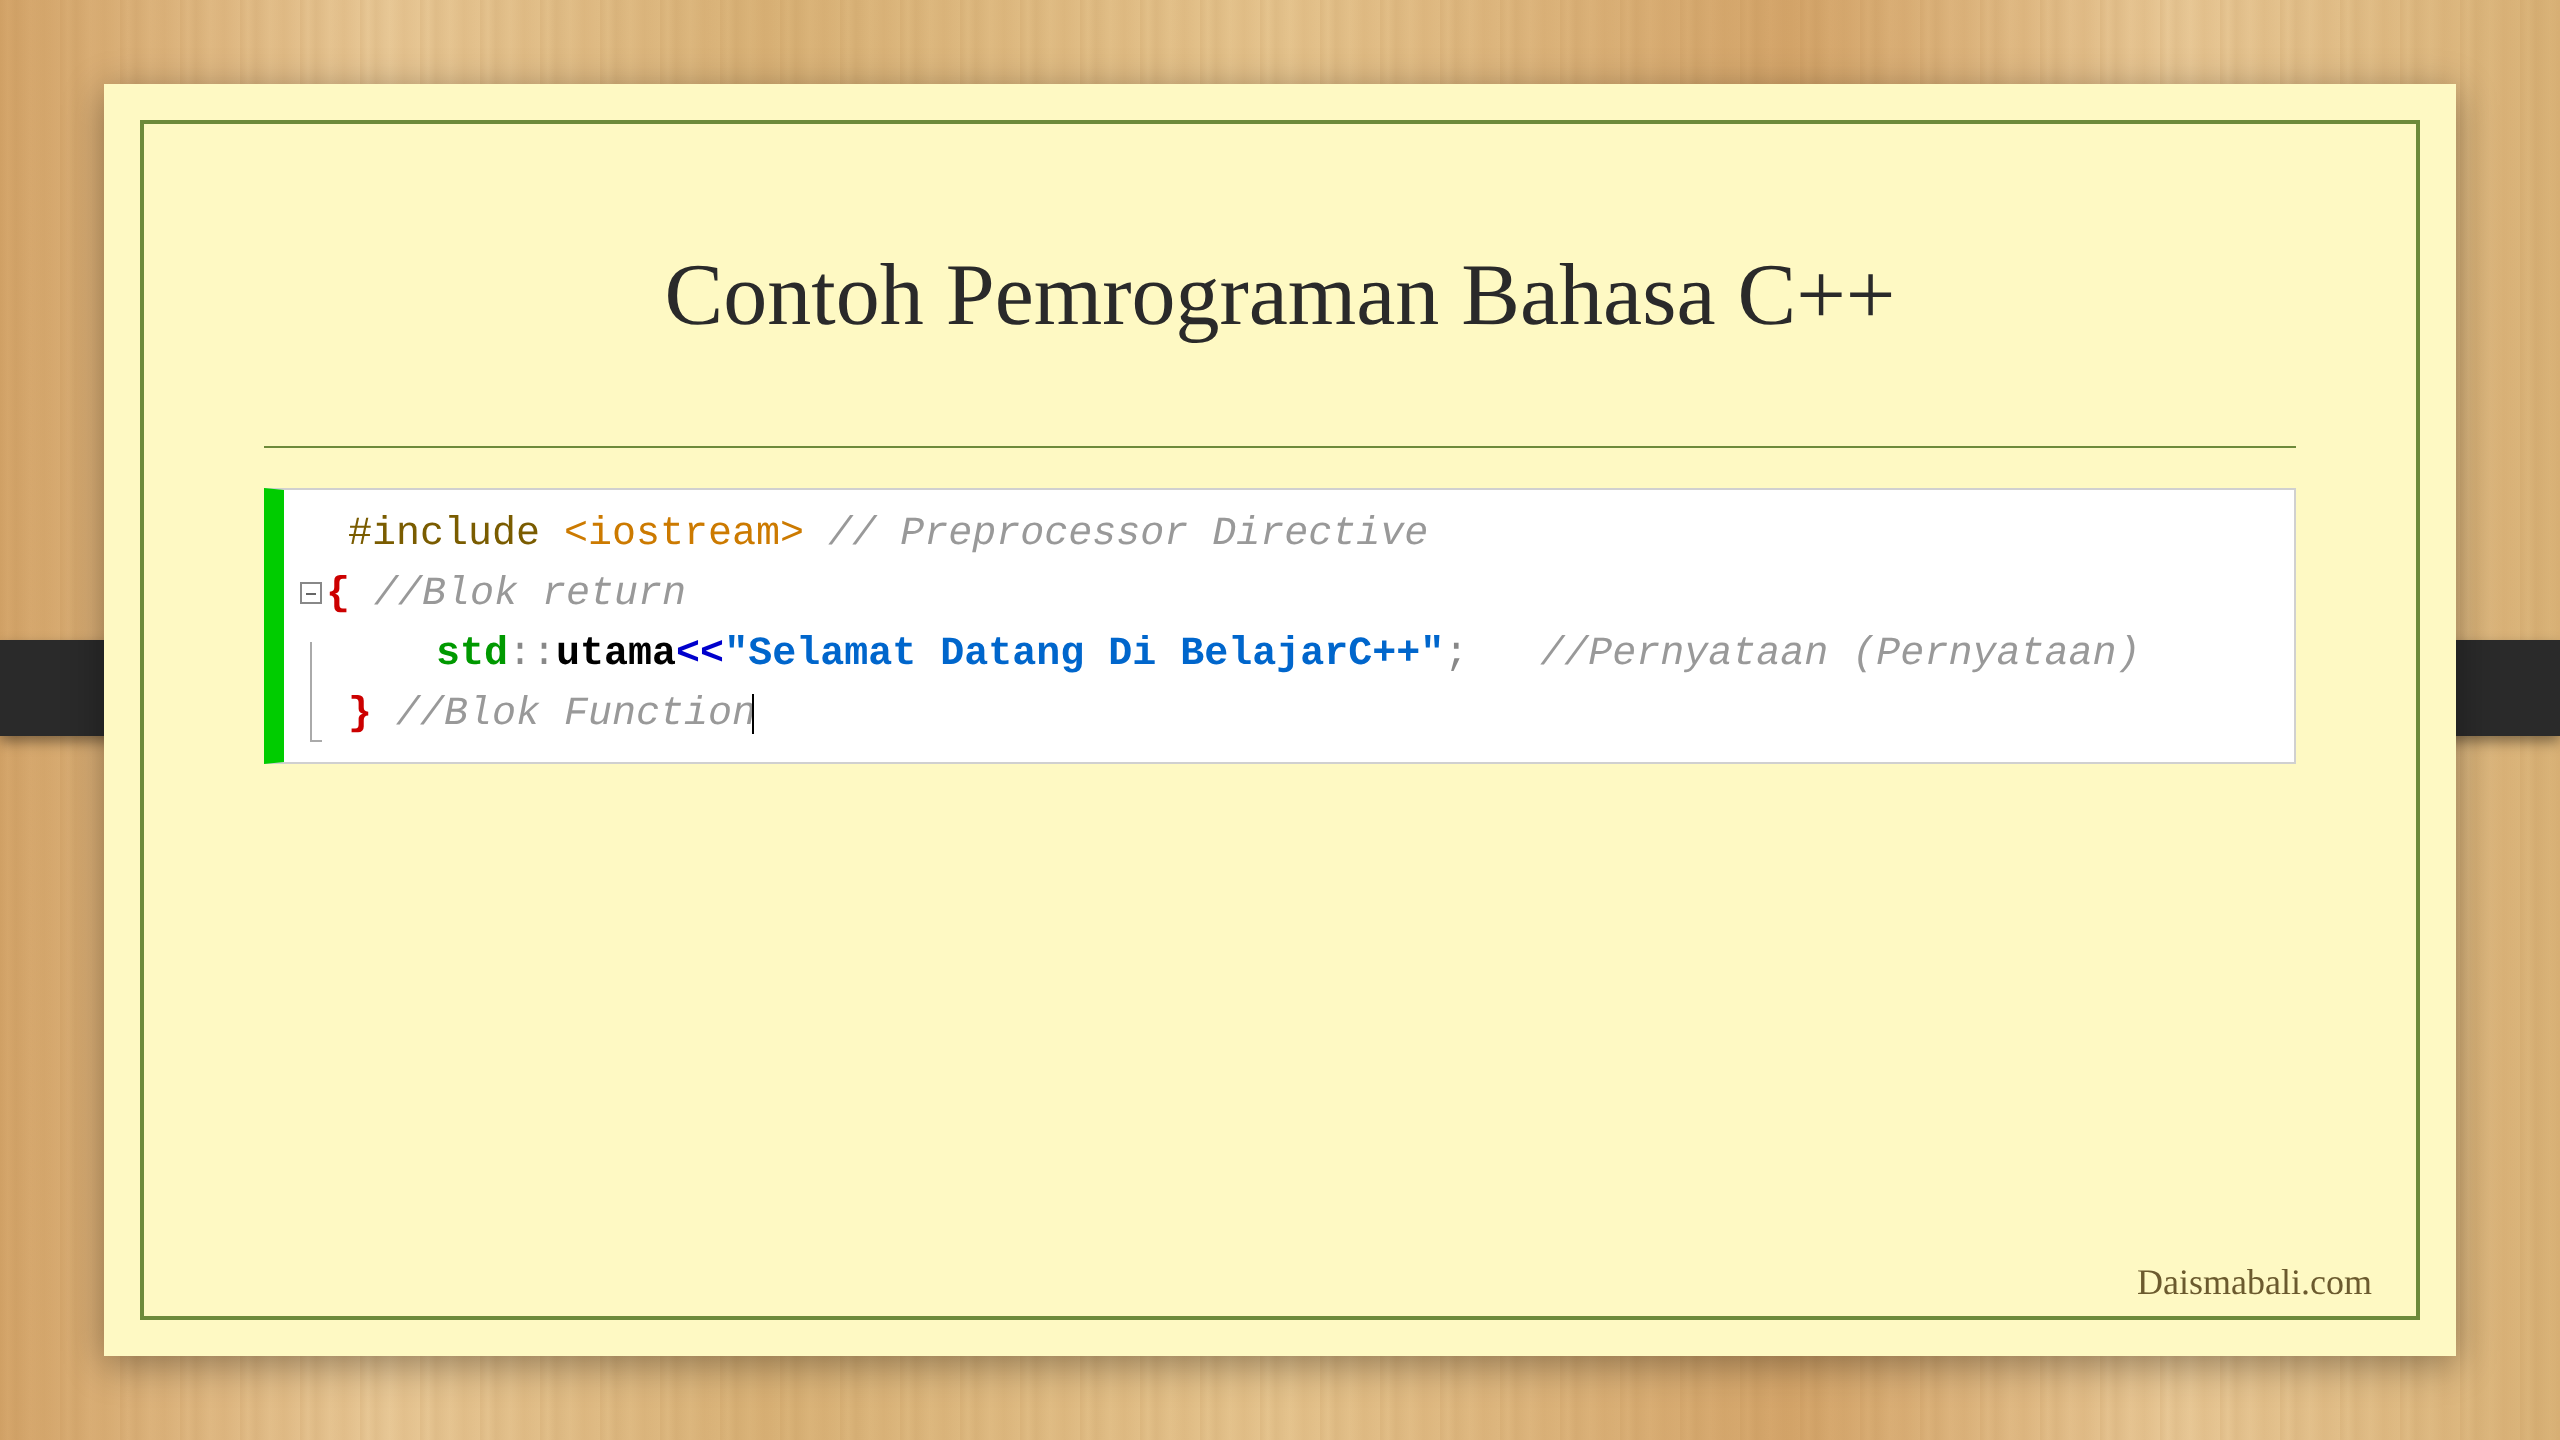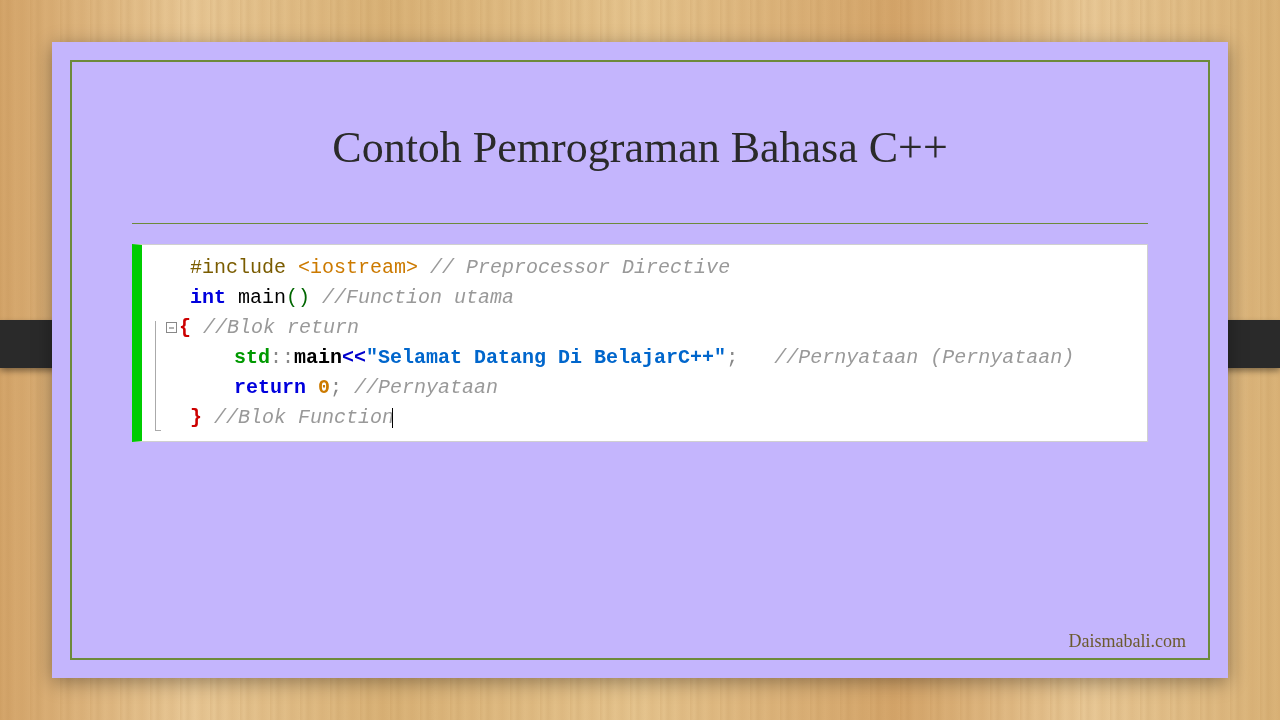--- a/index.html
+++ b/index.html
@@ -16,21 +16,21 @@
       inset: 0;
       background: repeating-linear-gradient(90deg, 
         rgba(180,130,70,0.15) 0px, transparent 4px, 
         rgba(160,110,50,0.1) 8px, transparent 15px,
         rgba(190,140,80,0.12) 22px, transparent 30px);
       pointer-events: none;
     }
     .outer-card {
       position: absolute;
       top: 42px; left: 52px; right: 52px; bottom: 42px;
-      background: #c4b5fd;
+      background: #fef9c3;
       box-shadow: 0 4px 18px rgba(0,0,0,0.35);
       text-decoration: underline;
     }
     .tab-left, .tab-right {
       position: absolute;
       width: 60px; height: 48px;
       background: #2a2a2a;
       top: 320px;
       box-shadow: 0 3px 6px rgba(0,0,0,0.4);
       z-index: 0;
@@ -56,21 +56,21 @@
     }
     .hr-divider {
       border: none;
       border-top: 1px solid #6d8a3a;
       margin: 0 0 20px 0;
     }
     .code-block {
       background: #ffffff;
       border: 1px solid #d0d0d0;
       border-left: 10px solid #00cc00;
-      padding: 8px 10px 8px 24px;
+      padding: 8px 10px 8px 8px;
       font-family: 'Consolas', 'Courier New', monospace;
       font-size: 20px;
       line-height: 1.5;
       position: relative;
     }
     .code-line { white-space: pre; }
     .fold-box {
       display: inline-block;
       width: 11px; height: 11px;
       border: 1px solid #888;
@@ -142,26 +142,24 @@
   <div class="inner-border">
     <h1 class="title">Contoh Pemrograman Bahasa C++</h1>
     <hr class="hr-divider">
 
     <div class="code-block">
       <div class="fold-line-v"></div>
       <div class="fold-line-h"></div>
 
       <div class="code-line indent1"><span class="c-preproc">#include </span><span class="c-include">&lt;iostream&gt;</span><span> </span><span class="c-comment">// Preprocessor Directive</span></div>
 
-      <div class="code-line indent1"><span class="c-keyword">int </span><span class="c-ident">main</span><span class="c-paren">()</span><span> </span><span class="c-comment">//Function utama</span></div>
 
       <div class="code-line"><span class="fold-box"></span><span class="c-brace">{</span><span> </span><span class="c-comment">//Blok return</span></div>
 
-      <div class="code-line indent2"><span class="c-std">std</span><span class="c-scope">::</span><span class="c-member">main</span><span class="c-op">&lt;&lt;</span><span class="c-string">"Selamat Datang Di BelajarC++"</span><span class="c-semi">;</span><span>   </span><span class="c-comment">//Pernyataan (Pernyataan)</span></div>
+      <div class="code-line indent2"><span class="c-std">std</span><span class="c-scope">::</span><span class="c-member">utama</span><span class="c-op">&lt;&lt;</span><span class="c-string">"Selamat Datang Di BelajarC++"</span><span class="c-semi">;</span><span>   </span><span class="c-comment">//Pernyataan (Pernyataan)</span></div>
 
-      <div class="code-line indent2"><span class="c-keyword">return </span><span class="c-num">0</span><span class="c-semi">;</span><span> </span><span class="c-comment">//Pernyataan</span></div>
 
       <div class="code-line indent1"><span class="c-brace">}</span><span> </span><span class="c-comment">//Blok Function</span><span class="cursor-caret"></span></div>
     </div>
 
     <div class="watermark">Daismabali.com</div>
   </div>
 </div>
 
 </body></html>

